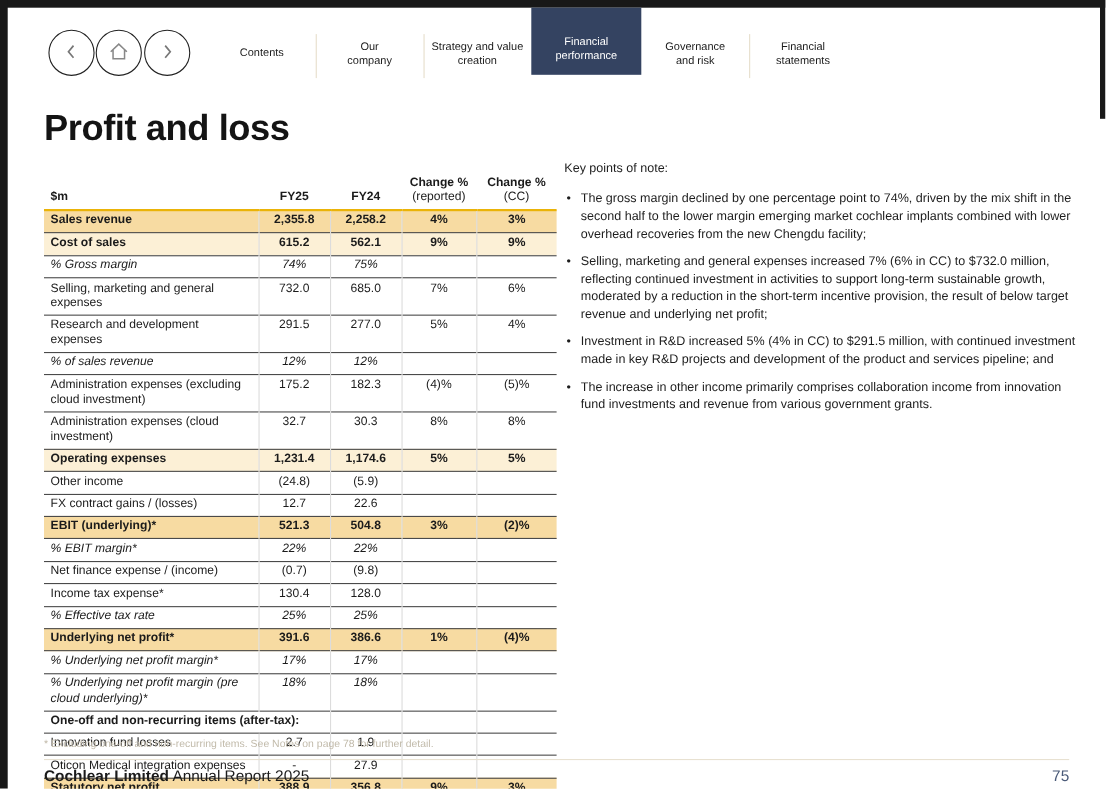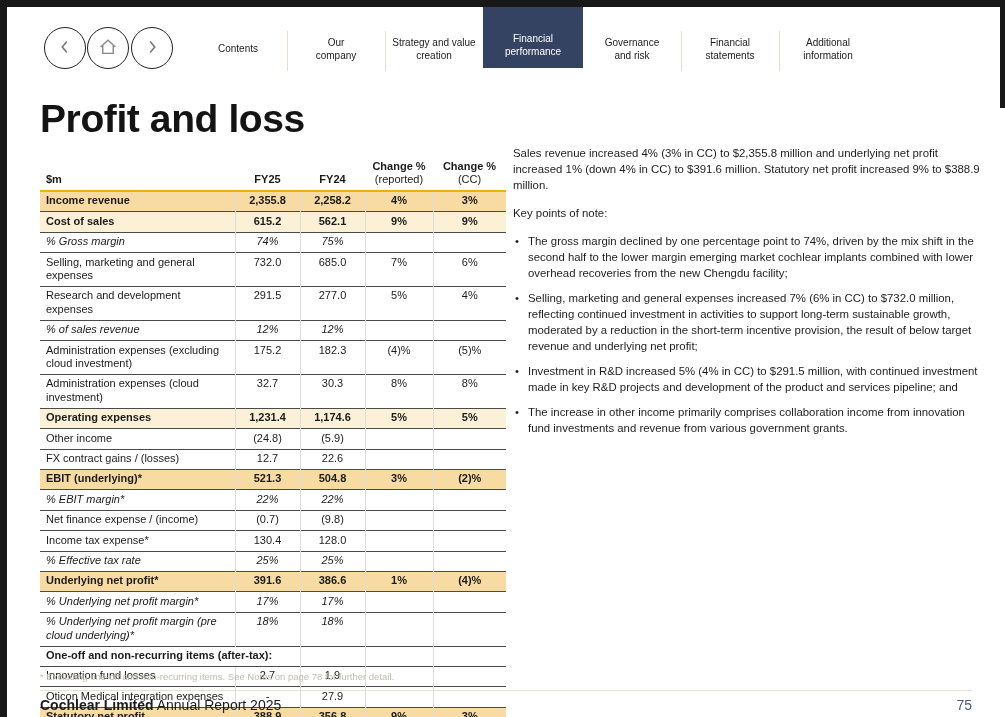--- a/index.html
+++ b/index.html
@@ -18,21 +18,21 @@
            box-sizing:border-box;cursor:pointer;padding:0;}
   .nav-btn svg{width:22px;height:22px;}
   .nav-items{position:absolute;left:189px;top:7px;height:83px;display:flex;align-items:stretch;}
   .nav-item{width:98px;display:flex;align-items:center;justify-content:center;text-align:center;
             font-size:10px;line-height:1.3;white-space:pre-line;position:relative;cursor:pointer;}
   .nav-item.divider::before{content:"";position:absolute;left:0;top:24px;width:1px;height:40px;background:#e6decb;}
   .nav-item.active{width:100px;background:#344361;color:#fff;height:61px;align-self:flex-start;
             align-items:flex-end;padding-bottom:10px;box-sizing:border-box;}
 
   
-  .page-title{position:absolute;left:40px;top:97px;font-size:39px;font-weight:700;letter-spacing:-0.4px;color:#141414;}
+  .page-title{position:absolute;left:40px;top:97px;font-size:33px;font-weight:700;letter-spacing:-0.4px;color:#141414;}
 
   
   .table-wrap{position:absolute;left:40px;top:157px;}
   #pl-table{border-collapse:collapse;width:466px;font-size:11px;table-layout:fixed;}
   #pl-table td{padding:2.5px 5px 3.5px 6px;border-top:1px solid #4a4a4a;vertical-align:top;line-height:1.22;}
   #pl-table td.val{text-align:center;border-left:1px solid #dcdcdc;padding-left:2px;padding-right:2px;}
   #pl-table thead td{border-top:none;border-bottom:2px solid #eab308;font-weight:700;vertical-align:bottom;margin-top:15px;}
   #pl-table thead td.val{border-left:none;}
   #pl-table thead .sub{display:block;font-weight:400;}
   tr.hl-strong td{background:#f7dba2;font-weight:700;}
@@ -89,22 +89,20 @@
       <div class="nav-item divider">Our
 company</div>
       <div class="nav-item divider">Strategy and value
 creation</div>
       <div class="nav-item active">Financial
 performance</div>
       <div class="nav-item">Governance
 and risk</div>
       <div class="nav-item divider">Financial
 statements</div>
-      <div class="nav-item divider">Additional
-information</div>
     </div>
 
   <div class="page-title">Profit and loss</div>
 
   <div class="table-wrap">
     <table id="pl-table">
       <colgroup>
           <col style="width:195px">
           <col style="width:65px">
           <col style="width:65px">
@@ -115,21 +113,21 @@
         <tr>
           <td>$m</td>
           <td class="val">FY25</td>
           <td class="val">FY24</td>
           <td class="val"><span>Change %</span><span class="sub">(reported)</span></td>
           <td class="val"><span>Change %</span><span class="sub">(CC)</span></td>
         </tr>
       </thead>
       <tbody id="pl-body">
           <tr class="hl-strong">
-            <td>Income revenue</td>
+            <td>Sales revenue</td>
             <td class="val">2,355.8</td>
             <td class="val">2,258.2</td>
             <td class="val">4%</td>
             <td class="val">3%</td>
           </tr>
           <tr class="hl-light">
             <td>Cost of sales</td>
             <td class="val">615.2</td>
             <td class="val">562.1</td>
             <td class="val">9%</td>
@@ -279,21 +277,20 @@
             <td class="val">388.9</td>
             <td class="val">356.8</td>
             <td class="val">9%</td>
             <td class="val">3%</td>
           </tr>
         </tbody>
     </table>
   </div>
 
   <div class="commentary">
-    <p>Sales revenue increased 4% (3% in CC) to $2,355.8 million and underlying net profit increased 1% (down 4% in CC) to $391.6 million. Statutory net profit increased 9% to $388.9 million.</p>
     <p>Key points of note:</p>
     <div id="bullet-list">
         <div class="bullet">The gross margin declined by one percentage point to 74%, driven by the mix shift in the second half to the lower margin emerging market cochlear implants combined with lower overhead recoveries from the new Chengdu facility;</div>
         <div class="bullet">Selling, marketing and general expenses increased 7% (6% in CC) to $732.0 million, reflecting continued investment in activities to support long-term sustainable growth, moderated by a reduction in the short-term incentive provision, the result of below target revenue and underlying net profit;</div>
         <div class="bullet">Investment in R&amp;D increased 5% (4% in CC) to $291.5 million, with continued investment made in key R&amp;D projects and development of the product and services pipeline; and</div>
         <div class="bullet">The increase in other income primarily comprises collaboration income from innovation fund investments and revenue from various government grants.</div>
       </div>
   </div>
 
   <div class="footnote">* Excluding one-off and non-recurring items. See Notes on page 78 for further detail.</div>

